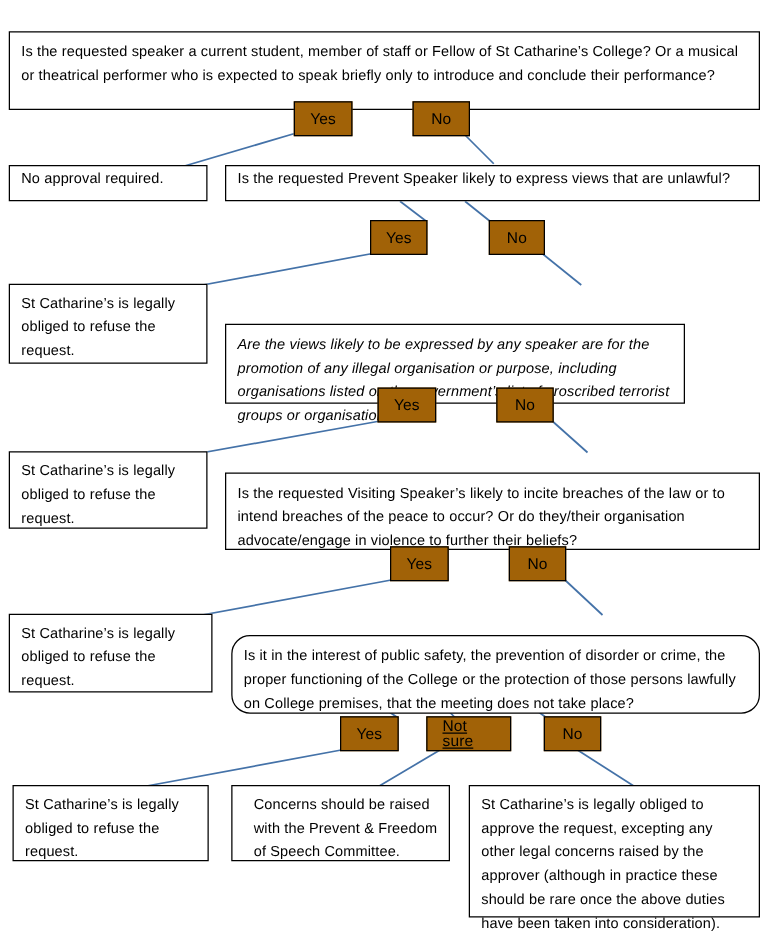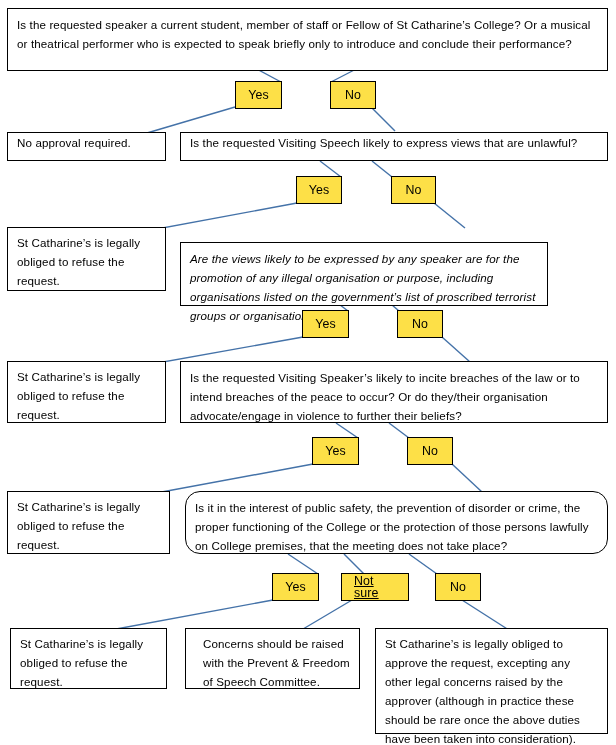--- a/index.html
+++ b/index.html
@@ -30,31 +30,32 @@
     box-sizing: border-box;
     border: 1px solid #000000;
     background: #ffffff;
     color: #000000;
     font-size: 11.6px;
     line-height: 19px;
     padding: 5px 8px 4px 9px;
     letter-spacing: 0.01em;
   }
   .node.decision {
-    background: #fde047;
+    background: #a16207;
     border: 1px solid #000000;
     display: flex;
     align-items: center;
     justify-content: center;
     padding: 12px;
     font-size: 12.4px;
     line-height: 1;
   }
   .node.wide-q {
     padding-top: 6px;
+    margin-top: 17px;
   }
   .node.single-line {
     display: flex;
     align-items: flex-start;
     padding-top: 0;
     padding-bottom: 0;
   }
 </style>
 </head>
 <body>
@@ -114,21 +115,21 @@
 
   <div class="node decision" style="left:330px; top:81px; width:46px; height:28px;">
     <span>No</span>
   </div>
 
   <div class="node single-line" style="left:7px; top:132px; width:159px; height:29px;">
     <span>No approval required.</span>
   </div>
 
   <div class="node single-line" style="left:180px; top:132px; width:428px; height:29px;">
-    <span>Is the requested Visiting Speech likely to express views that are unlawful?</span>
+    <span>Is the requested Prevent Speaker likely to express views that are unlawful?</span>
   </div>
 
   <div class="node decision" style="left:296px; top:176px; width:46px; height:28px;">
     <span>Yes</span>
   </div>
 
   <div class="node decision" style="left:391px; top:176px; width:45px; height:28px;">
     <span>No</span>
   </div>
 

